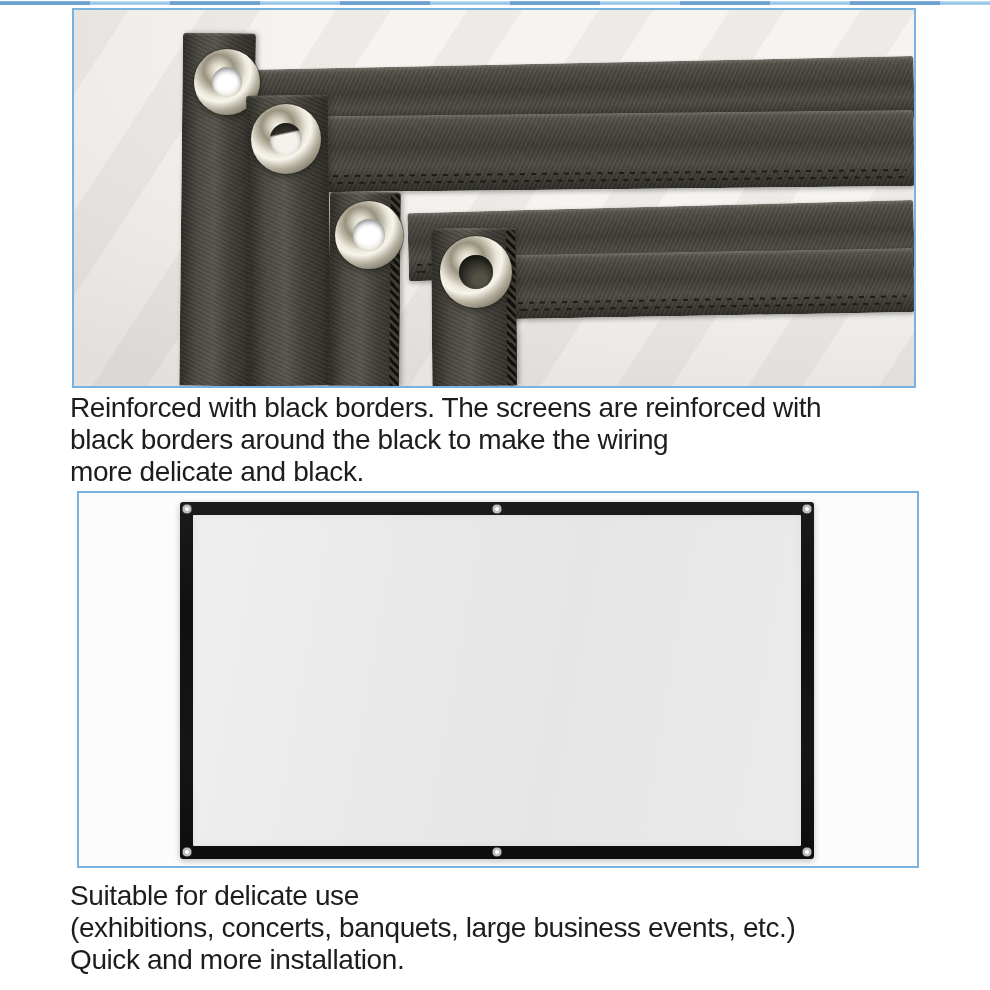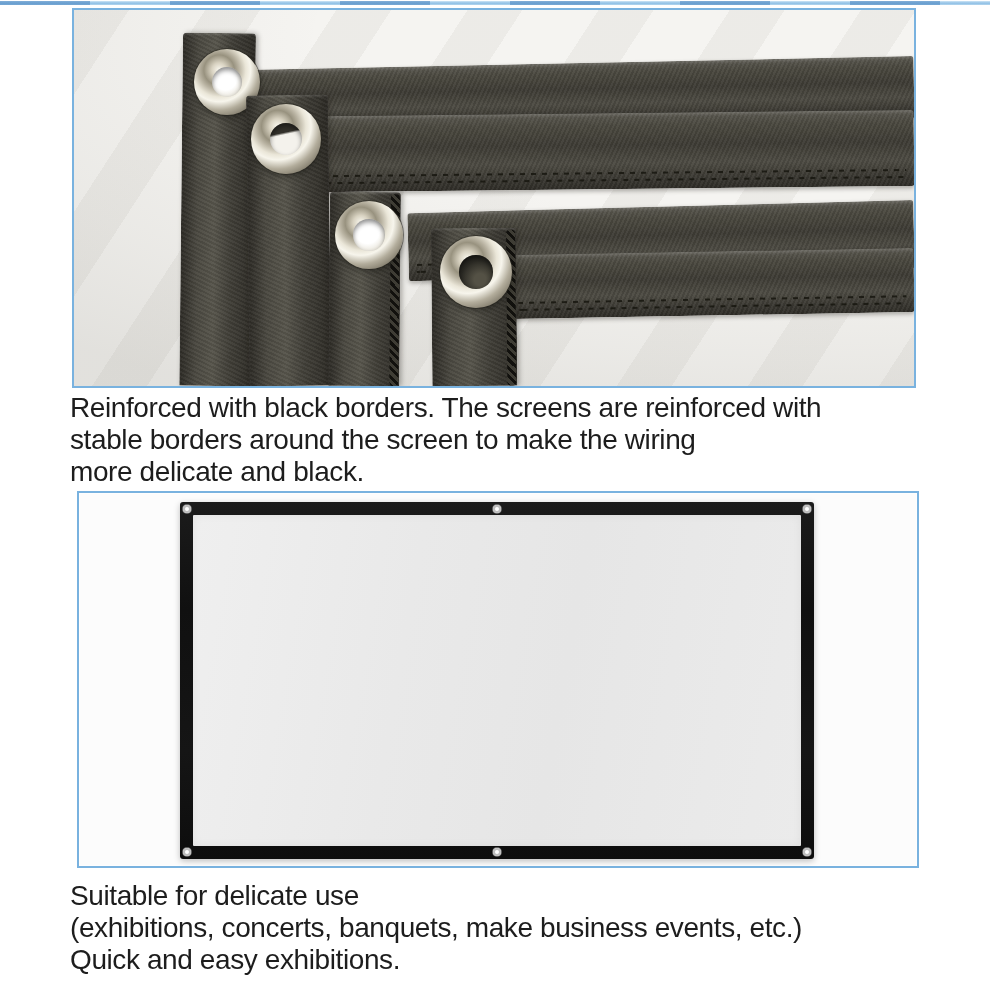--- a/index.html
+++ b/index.html
@@ -157,37 +157,37 @@
       <div class="tail tail-4 braided"></div>
       <div class="grommet g4">
         <div class="hole hole-dark"></div>
       </div>
 
     </div>
   </figure>
 
   <div class="caption caption-1">
     <div class="cap-line">Reinforced with black borders. The screens are reinforced with</div>
-    <div class="cap-line">stable borders around the screen to make the wiring</div>
+    <div class="cap-line">black borders around the black to make the wiring</div>
     <div class="cap-line">more delicate and black.</div>
   </div>
 
   <figure class="photo photo-2" aria-label="White foldable projection screen with black border and six eyelets">
     <div class="canvas">
       <div class="screen">
         <div class="surface"></div>
         <div class="eyelet e-tl"></div>
         <div class="eyelet e-tc"></div>
         <div class="eyelet e-tr"></div>
         <div class="eyelet e-bl"></div>
         <div class="eyelet e-bc"></div>
         <div class="eyelet e-br"></div>
       </div>
     </div>
   </figure>
 
   <div class="caption caption-2">
     <div class="cap-line">Suitable for delicate use</div>
-    <div class="cap-line">(exhibitions, concerts, banquets, make business events, etc.)</div>
-    <div class="cap-line">Quick and easy exhibitions.</div>
+    <div class="cap-line">(exhibitions, concerts, banquets, large business events, etc.)</div>
+    <div class="cap-line">Quick and more installation.</div>
   </div>
 
 </div>
 
 </body></html>

